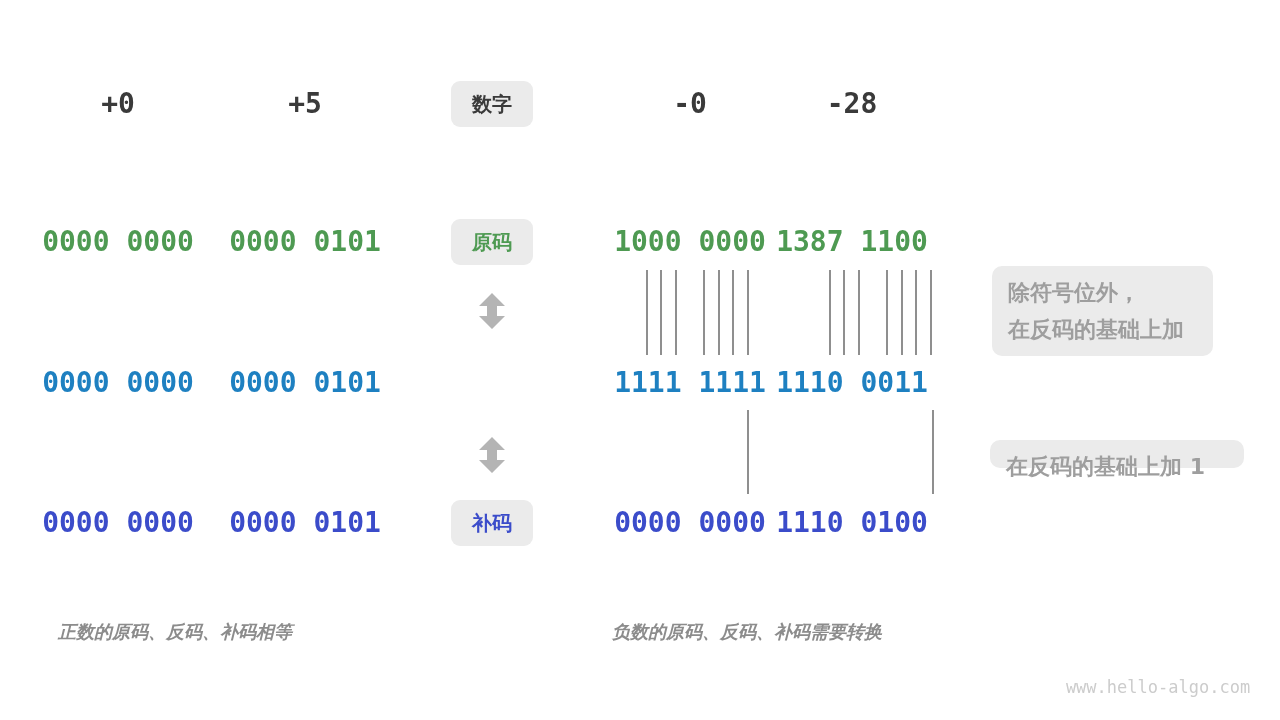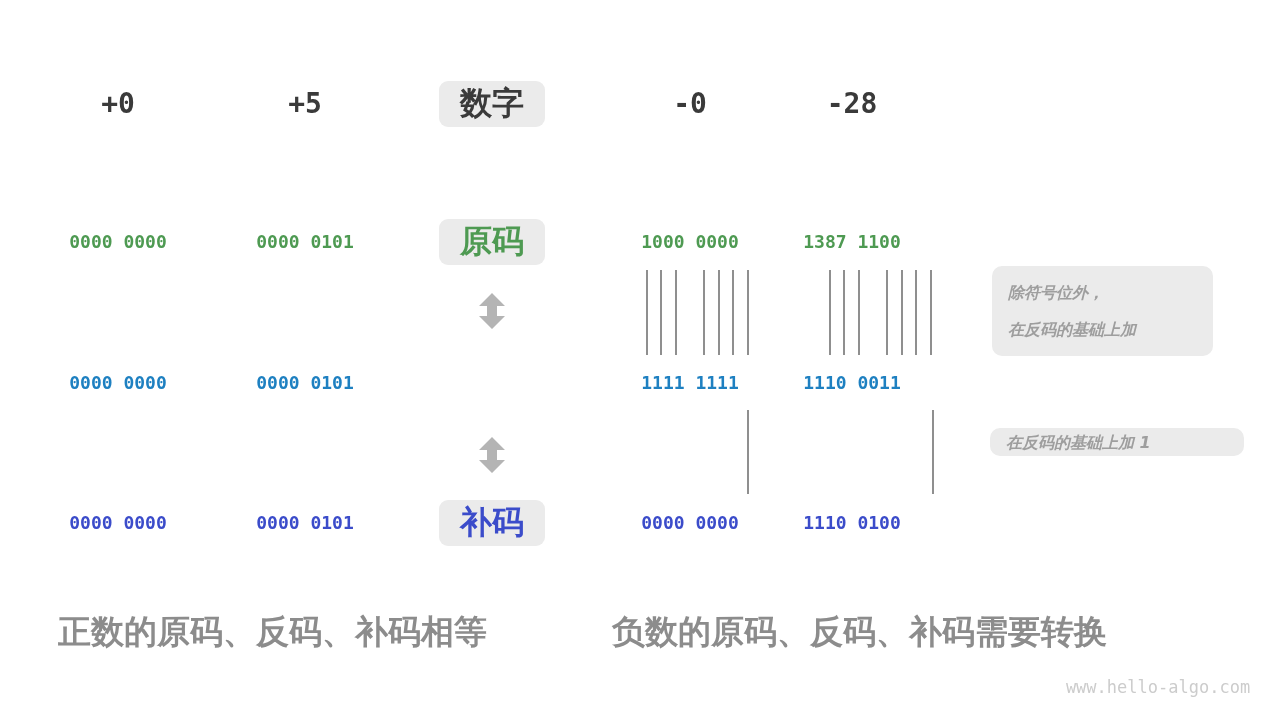--- a/index.html
+++ b/index.html
@@ -11,45 +11,45 @@
   .canvas{
     position:relative; width:1280px; height:720px; background:#ffffff;
     overflow:hidden; font-family:"DejaVu Sans", "Liberation Sans", sans-serif;
   }
   .cell{
     position:absolute; transform:translate(-50%,-50%);
     white-space:pre; line-height:1;
   }
   .mono{ font-family:"DejaVu Sans Mono", monospace; font-weight:bold; }
   .hdr{ font-size:28px; color:var(--text-dark); }
-  .bin{ font-size:18px; }
+  .bin{ font-size:28px; }
   .row-green{ color:var(--green); }
   .row-blue{ color:var(--blue); }
   .row-indigo{ color:var(--indigo); }
   .labelbox{
     position:absolute; transform:translate(-50%,-50%);
     height:46px; padding:0 21px; background:var(--box-bg);
     border-radius:9px; display:flex; align-items:center; justify-content:center;
-    font-size:32px; font-weight:bold; white-space:pre;
+    font-size:20px; font-weight:bold; white-space:pre;
   }
   .x1{left:118px} .x2{left:305px} .x3{left:492px} .x4{left:690px} .x5{left:852px}
   .ry0{top:104px} .ry1{top:242px} .ry2{top:383px} .ry3{top:523px}
   .tick{
     position:absolute; width:1.5px; background:var(--tick);
   }
   .arrow{ position:absolute; transform:translate(-50%,-50%); }
   .note{
     position:absolute; background:var(--box-bg); border-radius:10px;
-    color:var(--note-text); font-weight:bold; font-size:16px;
-    display:flex; flex-direction:column; justify-content:center;
-    padding:8px 16px; box-sizing:border-box; line-height:37px; white-space:pre;font-style:italic;
+    color:var(--note-text); font-weight:bold; font-size:22px;
+    display:flex; flex-direction:column; justify-content:space-between;
+    padding:8px 16px; box-sizing:border-box; line-height:37px; white-space:pre;
   }
   .caption{
     position:absolute; transform:translateY(-50%);
-    font-size:33px; font-weight:bold; color:var(--caption); white-space:pre;
+    font-size:18px; font-weight:bold; color:var(--caption); white-space:pre;font-style:italic;
   }
   .watermark{
     position:absolute; transform:translate(-50%,-50%);
     font-family:"DejaVu Sans Mono", monospace; font-size:17px;
     color:var(--watermark); white-space:pre;
   }
 </style>
 </head>
 <body>
 
@@ -104,21 +104,21 @@
   <div class="tick" style="left:915px;top:270px;height:85px;"></div>
   <div class="tick" style="left:930px;top:270px;height:85px;"></div>
 
   <div class="tick" style="left:747px;top:410px;height:84px;"></div>
   <div class="tick" style="left:932px;top:410px;height:84px;"></div>
 
   <div class="note" style="left:992px;top:266px;width:221px;height:90px;">
     <span>除符号位外，</span>
     <span>在反码的基础上加</span>
   </div>
-  <div class="note" style="left:990px;top:428px;width:254px;height:28px;">
+  <div class="note" style="left:990px;top:440px;width:254px;height:28px;">
     <span>在反码的基础上加 1</span>
   </div>
 
   <div class="caption" style="left:58px;top:632px;">正数的原码、反码、补码相等</div>
   <div class="caption" style="left:612px;top:632px;">负数的原码、反码、补码需要转换</div>
 
   <div class="watermark" style="left:1158px;top:687px;">www.hello-algo.com</div>
 
 </div>
 

